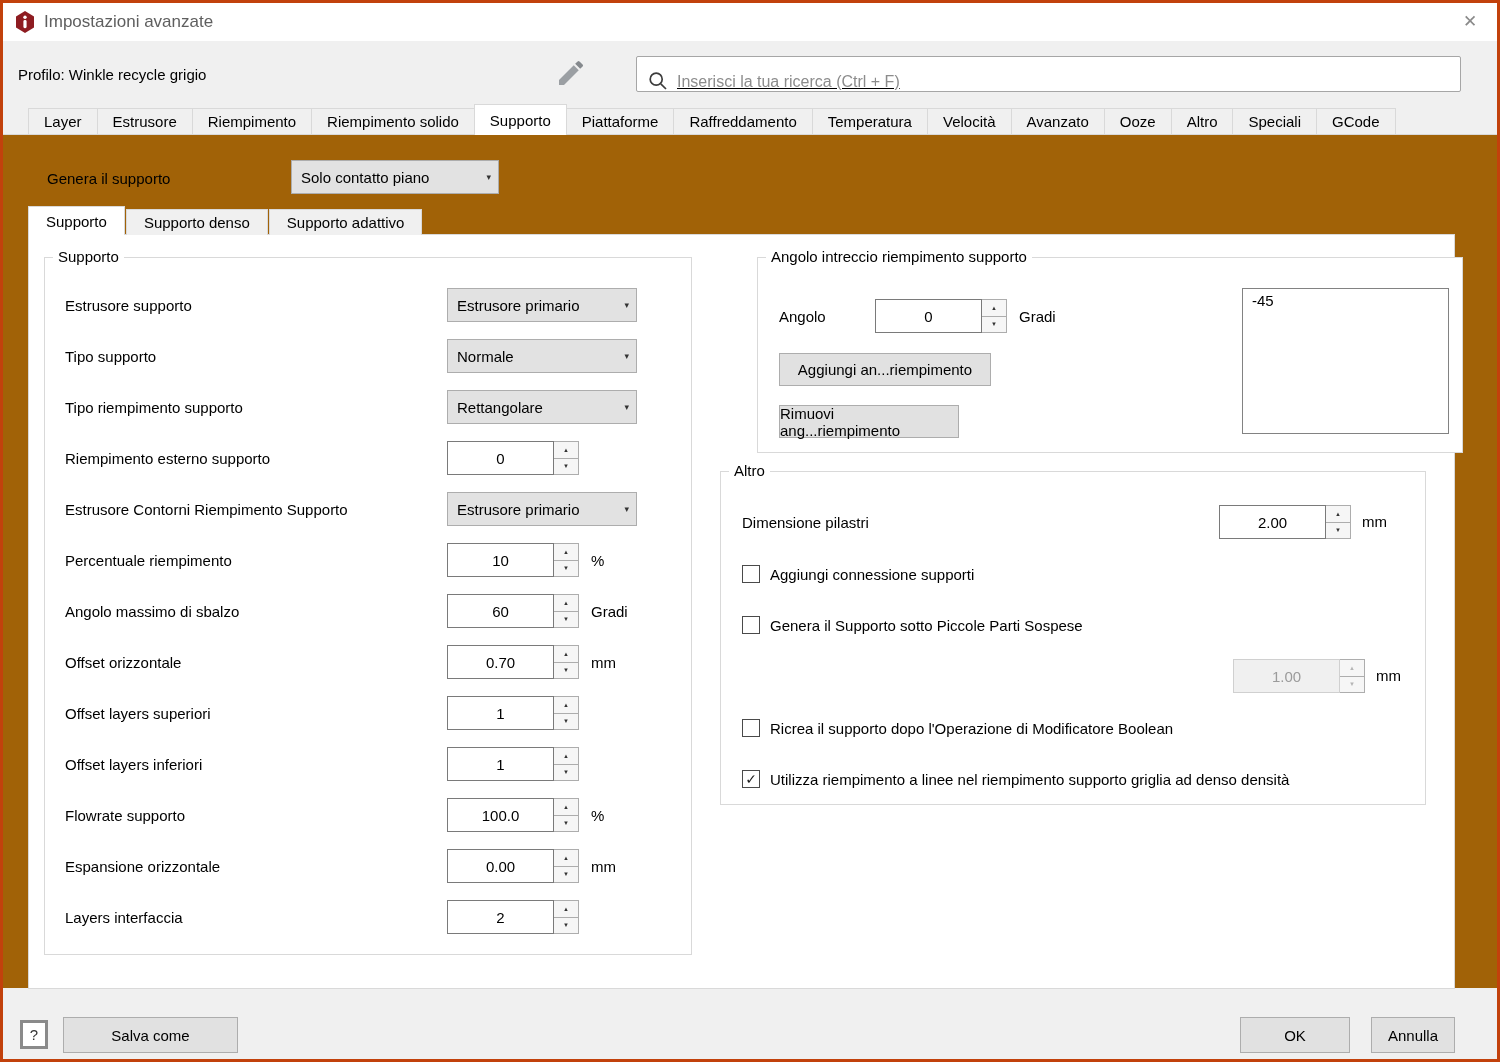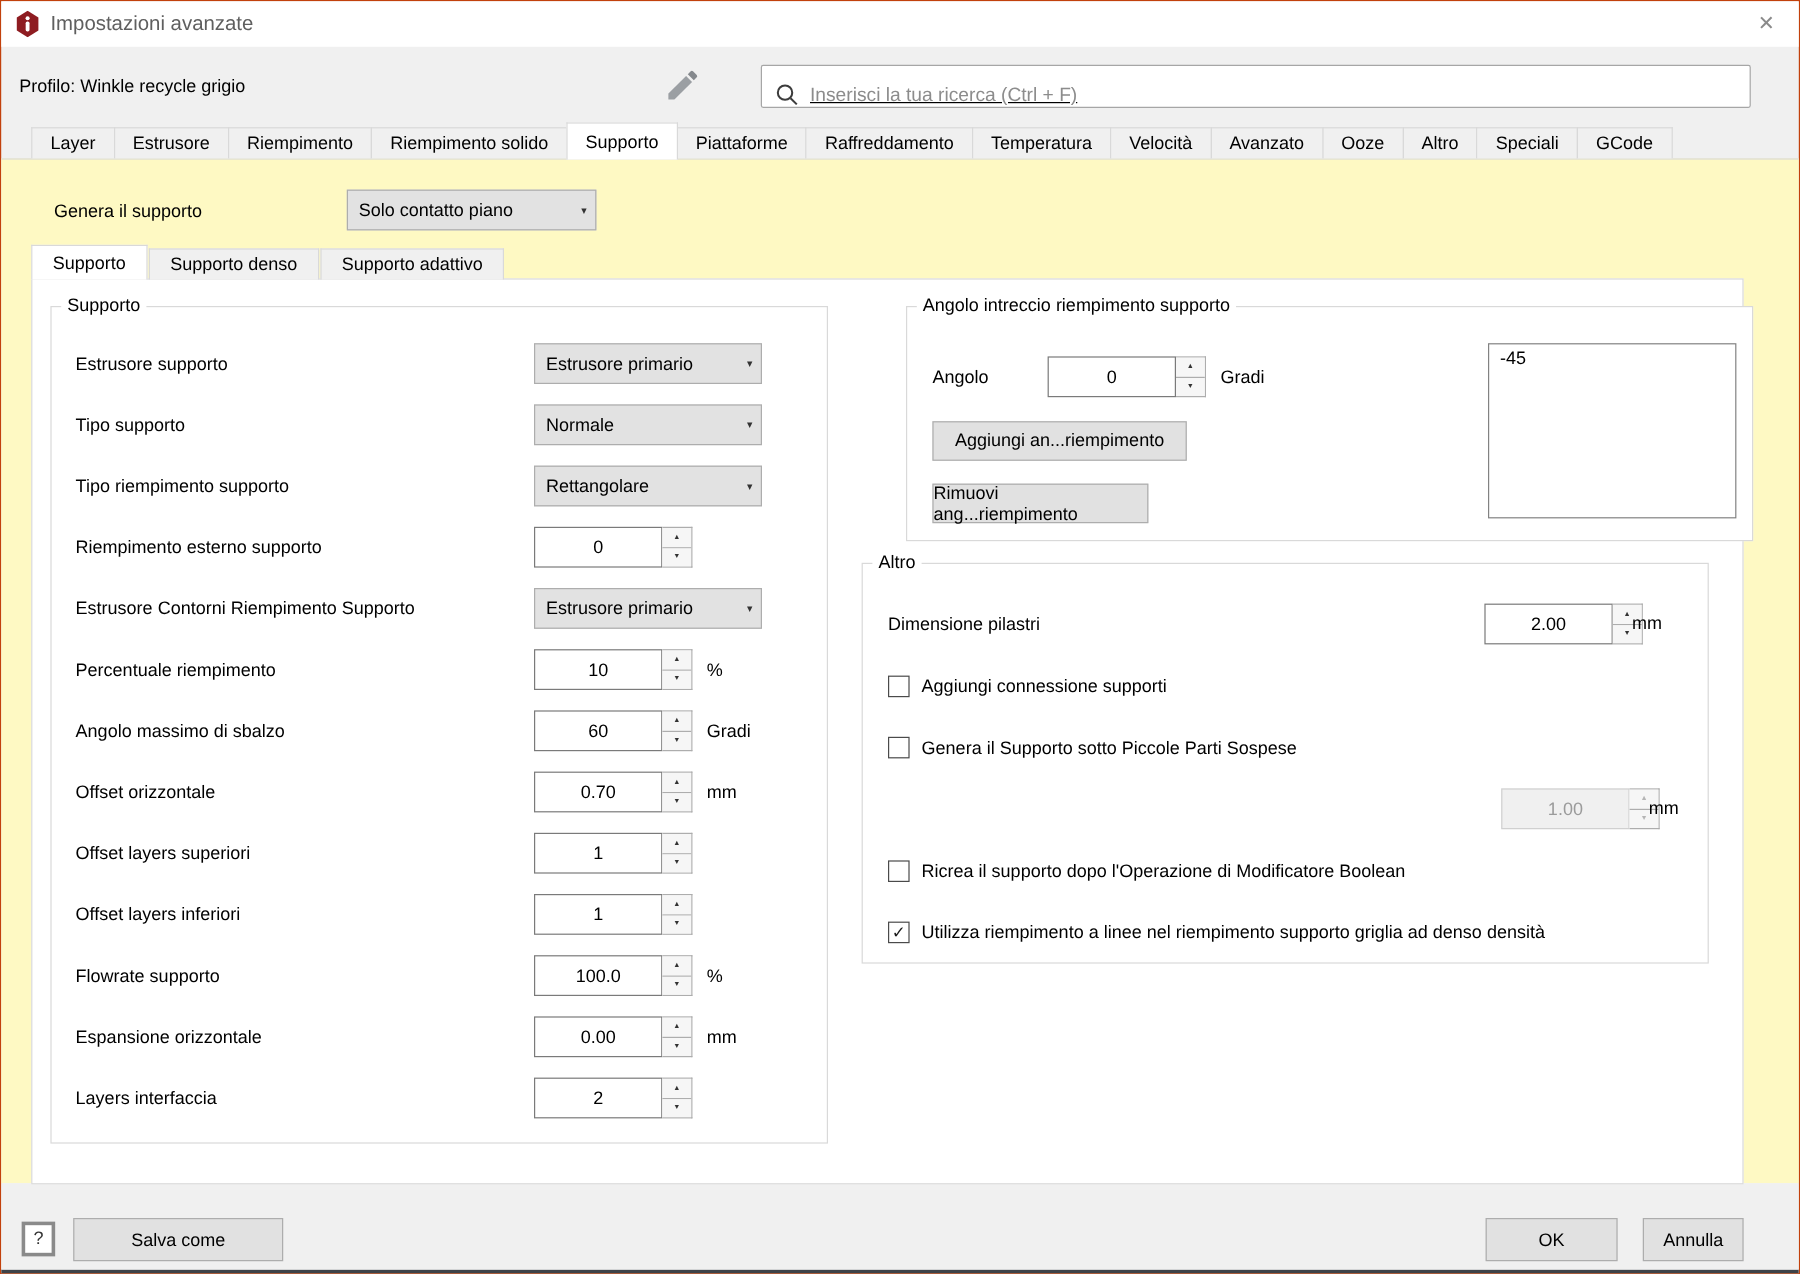--- a/index.html
+++ b/index.html
@@ -1,19 +1,19 @@
 <!DOCTYPE html>
 <html><head>
 <meta charset="utf-8">
 <style>
   * { box-sizing: border-box; margin: 0; padding: 0; }
   html,body { background:#cfcfcf; }
   body { font-family:"Liberation Sans", sans-serif; color:#000; }
   .window { width:1500px; height:1062px; position:relative; background:#f0f0f0;
-            border:1px solid #c2410c; overflow:hidden; }
+            border:3px solid #c2410c; overflow:hidden; }
 
   
   .titlebar { height:38px; background:#fff; display:flex; align-items:center;
               padding:0 12px; position:relative; }
   .app-icon { width:20px; height:22px; margin-right:9px; flex:0 0 auto; }
   .title { font-size:17px; color:#5f5f5f; }
   .close-btn { position:absolute; right:16px; top:7px; width:22px; height:22px;
                display:flex; align-items:center; justify-content:center;
                font-size:17px; color:#8a8a8a; cursor:pointer; }
 
@@ -28,21 +28,21 @@
 
   
   .tabstrip { height:27px; display:flex; align-items:flex-end; padding-left:25px;
               position:relative; z-index:2; }
   .tab { height:26px; padding:0 15px; font-size:15px; background:#f0f0f0;
          border:1px solid #d9d9d9; border-bottom:none; display:flex;
          align-items:center; margin-right:-1px; cursor:pointer; white-space:nowrap; }
   .tab.active { background:#fff; height:31px; margin-bottom:-1px; z-index:3; position:relative; }
 
   
-  .content { background:#fef9c3; height:854px; border-top:1px solid #d9d9d9; position:relative; }
+  .content { background:#a16207; height:854px; border-top:1px solid #d9d9d9; position:relative; }
   .genera-label { position:absolute; left:44px; top:35px; font-size:15px; }
   .genera-dd { position:absolute; left:288px; top:25px; width:208px; height:34px; }
 
   .dropdown { background:#e2e2e2; border:1px solid #adadad; display:flex;
               align-items:center; cursor:pointer; }
   .dd-val { flex:1; font-size:15px; padding-left:9px; white-space:nowrap; overflow:hidden; }
   .dd-arrow { font-size:9px; color:#333; padding-right:7px; }
 
   .subtabs { position:absolute; left:25px; top:71px; height:29px; display:flex;
              align-items:flex-end; z-index:3; }
@@ -83,21 +83,21 @@
          display:flex; align-items:center; justify-content:center; cursor:pointer; }
   .add-btn { position:absolute; left:21px; top:95px; width:212px; height:33px; }
   .remove-btn { position:absolute; left:21px; top:147px; width:180px; height:33px; }
   .angle-list { position:absolute; left:484px; top:30px; width:207px; height:146px;
                 border:1px solid #828282; background:#fff; padding:3px 9px; }
   .angle-item { font-size:15px; cursor:default; }
 
   .g-other { left:691px; top:236px; width:706px; height:334px; }
   .orow { position:absolute; left:21px; height:34px; display:flex; align-items:center; }
   .olbl { font-size:15px; }
-  .abs-spin { position:absolute; top:0;margin-left:20px; }
+  .abs-spin { position:absolute; top:0; }
   .checkbox { width:18px; height:18px; border:1px solid #4a4a4a; background:#fff;
               display:flex; align-items:center; justify-content:center; font-size:14px;
               color:#1a1a1a; margin-right:10px; flex:0 0 auto; cursor:pointer; }
   .cb-label { font-size:15px; }
 
   
   .footer { height:72px; background:#f0f0f0; position:relative; }
   .help-btn { position:absolute; left:17px; top:32px; width:28px; height:29px;
               background:#fff; border:3px solid #8a8a8a; display:flex; align-items:center;
               justify-content:center; font-size:15px; color:#333; cursor:pointer; }

